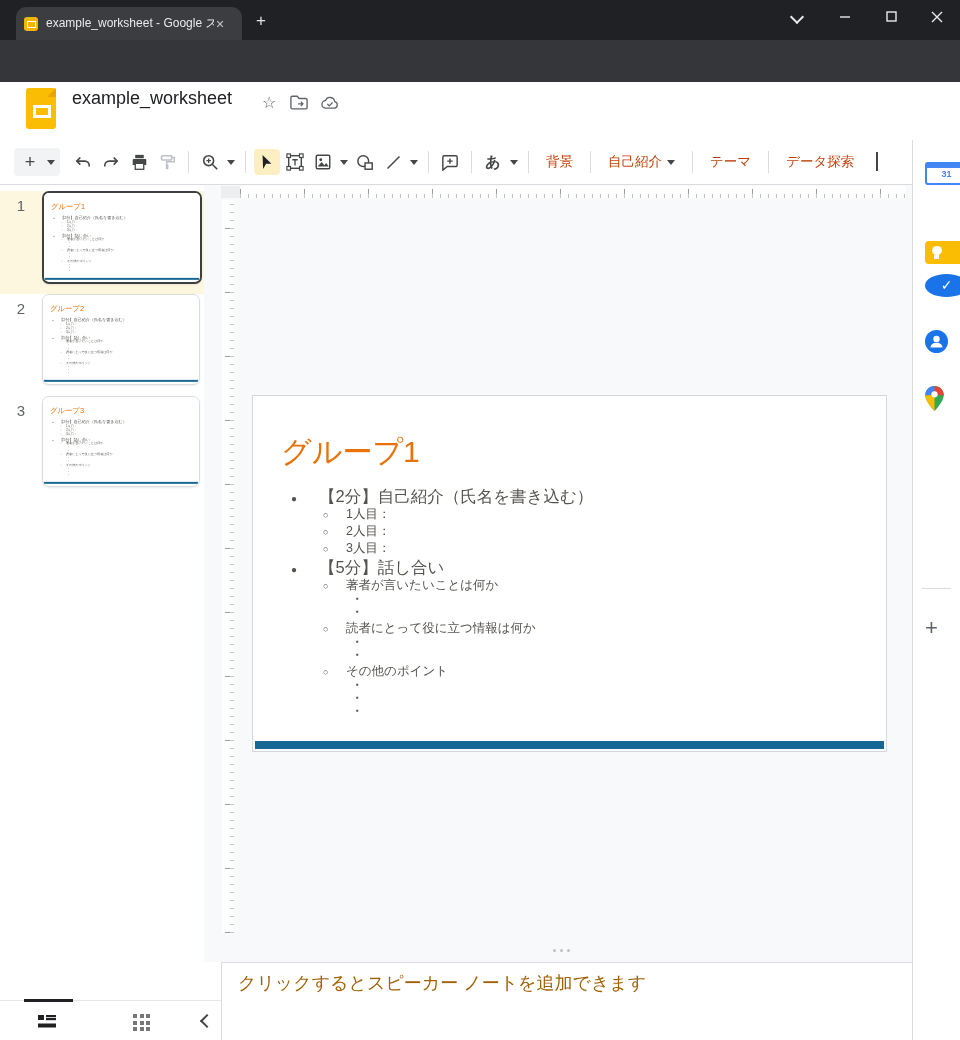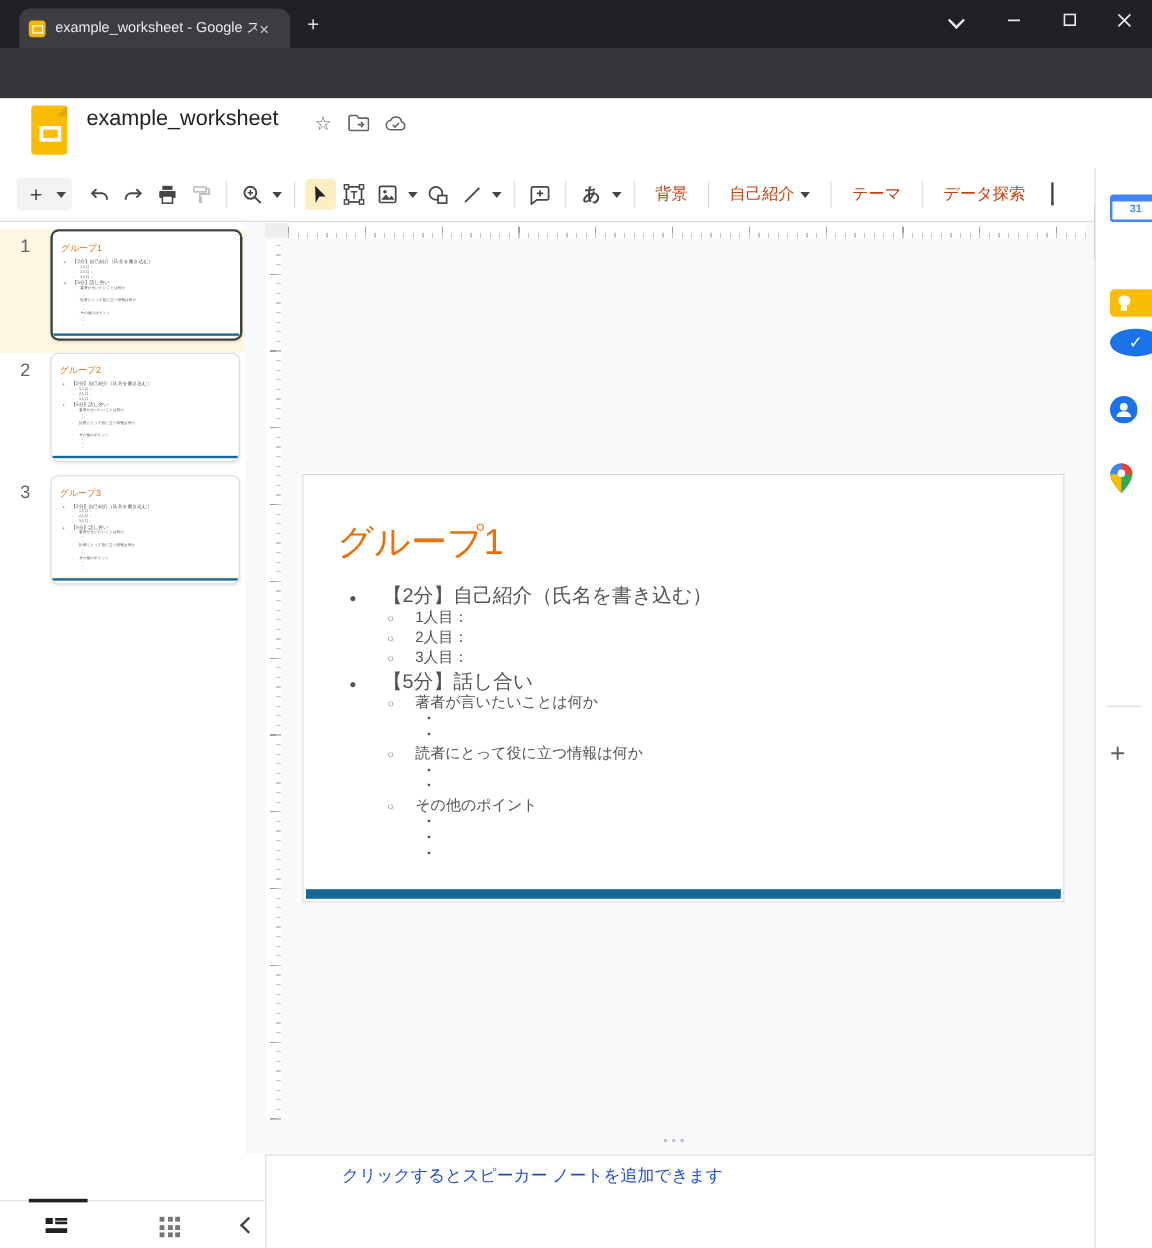--- a/index.html
+++ b/index.html
@@ -102,21 +102,21 @@
   .lv2{height:17px;font-size:12.5px;}
   .lv2 .marker{padding-left:70px;width:23px;font-size:9px;}
   .lv3{height:13px;font-size:10px;}
   .lv3 .marker{padding-left:103px;width:12px;font-size:8px;}
   .slide-bar{position:absolute;left:2px;right:2px;bottom:2px;height:8px;background:#176795;}
   #notes-handle{left:332px;top:764px;display:flex;gap:4px;}
   #notes-handle i{width:3px;height:3px;border-radius:50%;background:#bdc1c6;}
   
   #notespanel{left:221px;top:962px;width:691px;height:78px;background:#fff;border-top:1px solid #dadce0;
               border-left:1px solid #dadce0;box-sizing:border-box;}
-  #notes-placeholder{left:16px;top:8px;font-size:14px;color:#1d4ed8;margin-left:47px;}
+  #notes-placeholder{left:16px;top:8px;font-size:18px;color:#a16207;}
   #explore-btn{right:26px;bottom:10px;height:34px;border:1px solid #dadce0;border-radius:8px;background:#fff;
                display:flex;align-items:center;padding:0 14px 0 10px;gap:9px;}
   #explore-ic{width:19px;height:19px;background:#FBBC04;border-radius:4px;position:relative;}
   #explore-ic::after{content:"";position:absolute;left:5.5px;top:5.5px;width:8px;height:8px;background:#fff;
                transform:rotate(45deg) scale(.8);}
   #explore-label{font-size:13.5px;color:#80868b;}
   
   #bottombar{left:0;top:1000px;width:221px;height:40px;background:#fff;border-top:1px solid #e6e8ea;box-sizing:border-box;}
   #view-indicator{left:24px;top:-2px;width:49px;height:3px;background:#202124;}
   #filmstrip-btn{left:37px;top:12px;}

